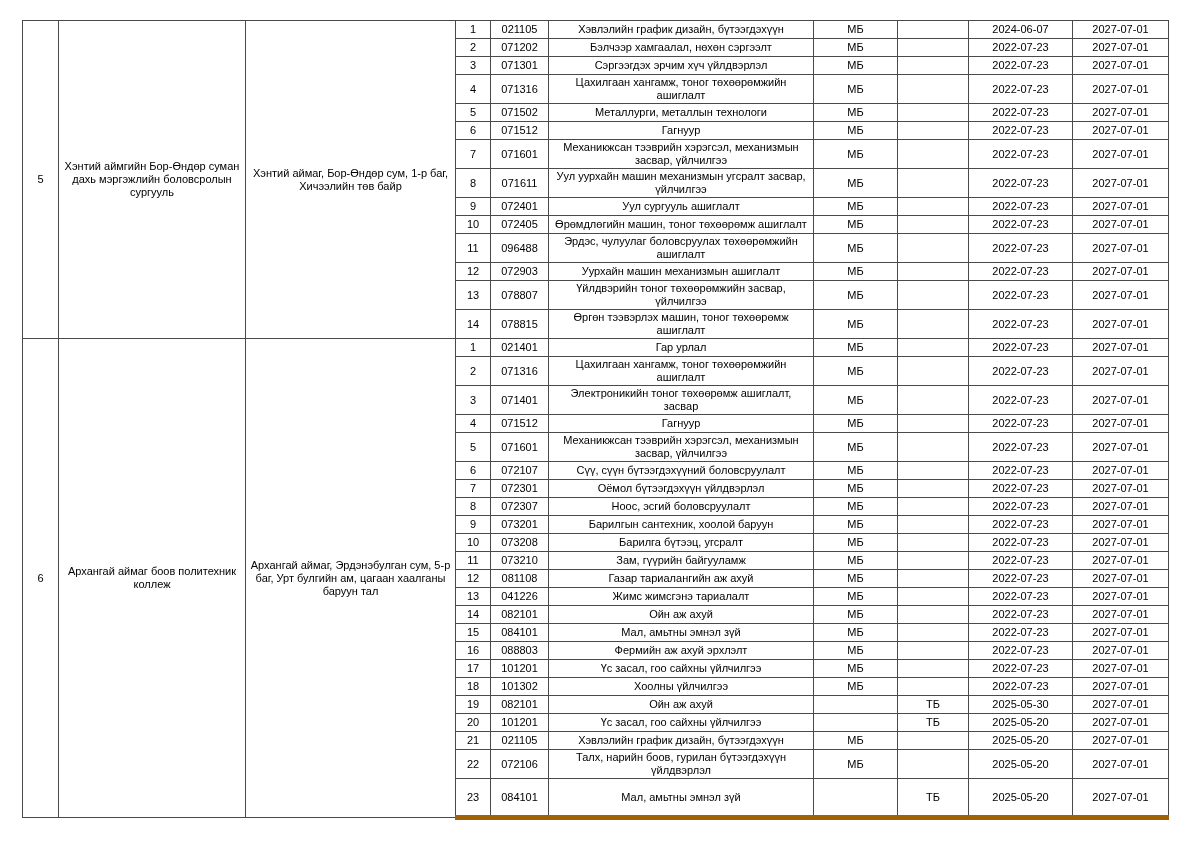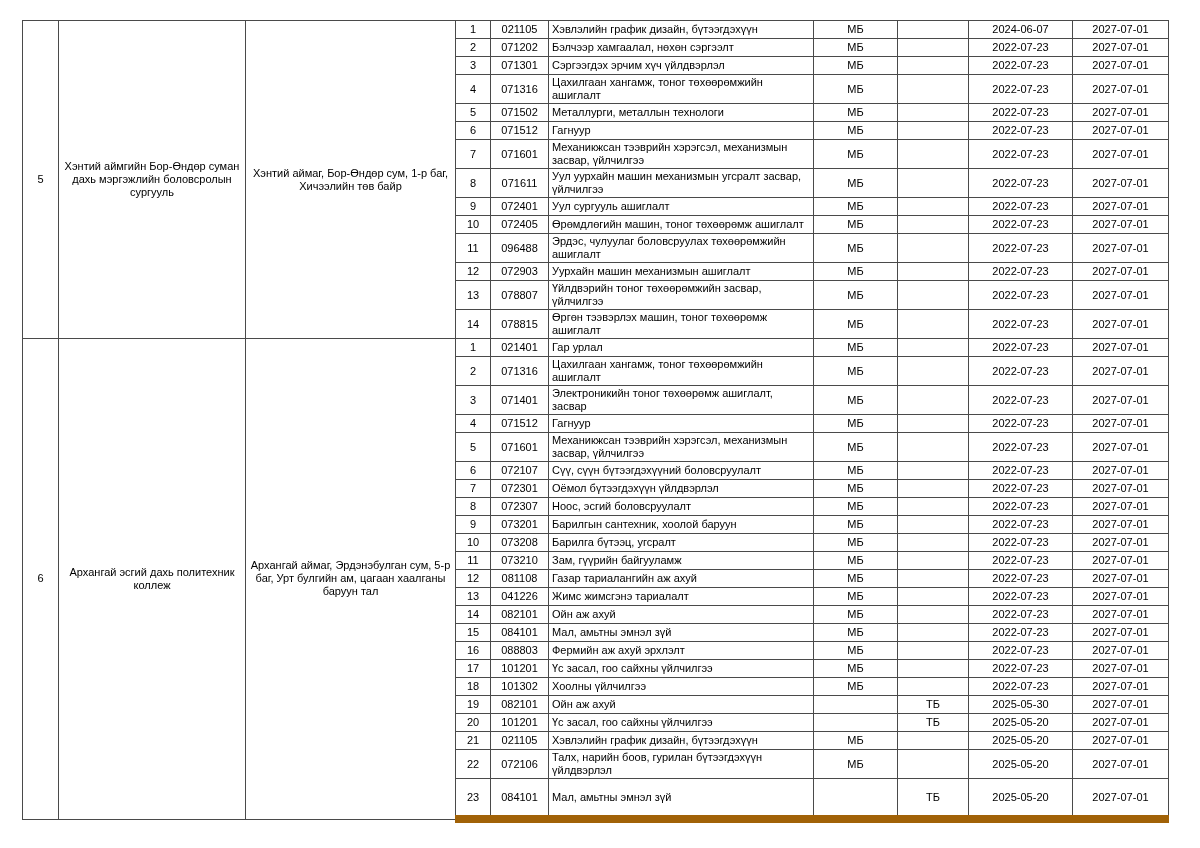--- a/index.html
+++ b/index.html
@@ -31,36 +31,36 @@
     font-size: 11px;
     line-height: 13px;
     padding: 1px 3px;
     vertical-align: middle;
     height: 15px;
     overflow: hidden;
     word-wrap: break-word;
   }
   td.c { text-align: center; }
   td.program {
-    text-align: left;
+    text-align: center;
     padding-left: 4px;
     padding-right: 4px;
   }
   td.school-no {
     font-size: 11.5px;
   }
   td.school-name, td.school-address {
     font-size: 11.5px;
     line-height: 15px;
     text-align: center;
     padding: 2px 4px;
   }
   tbody tr:last-child td {
     height: 34px;
-    border-bottom: 8px solid #a16207;
+    border-bottom: 5px solid #a16207;
   }
 </style>
 </head>
 <body>
 
 <div class="page">
   <table class="grid">
     <colgroup>
       <col style="width:36px">
       <col style="width:187px">
@@ -200,21 +200,21 @@
     <td class="c">078815</td>
     <td class="program">Өргөн тээвэрлэх машин, тоног төхөөрөмж ашиглалт</td>
     <td class="c">МБ</td>
     <td class="c"></td>
     <td class="c">2022-07-23</td>
     <td class="c">2027-07-01</td>
   </tr>
         <tr>
 
   <td class="c school-no" rowspan="23">6</td>
-  <td class="school-name" rowspan="23">Архангай эсгий дахь политехник коллеж</td>
+  <td class="school-name" rowspan="23">Архангай аймаг боов политехник коллеж</td>
   <td class="school-address" rowspan="23">Архангай аймаг, Эрдэнэбулган сум, 5-р баг, Урт булгийн ам, цагаан хаалганы баруун тал</td>
 <td class="c">1</td>
     <td class="c">021401</td>
     <td class="program">Гар урлал</td>
     <td class="c">МБ</td>
     <td class="c"></td>
     <td class="c">2022-07-23</td>
     <td class="c">2027-07-01</td>
   </tr>
         <tr>

